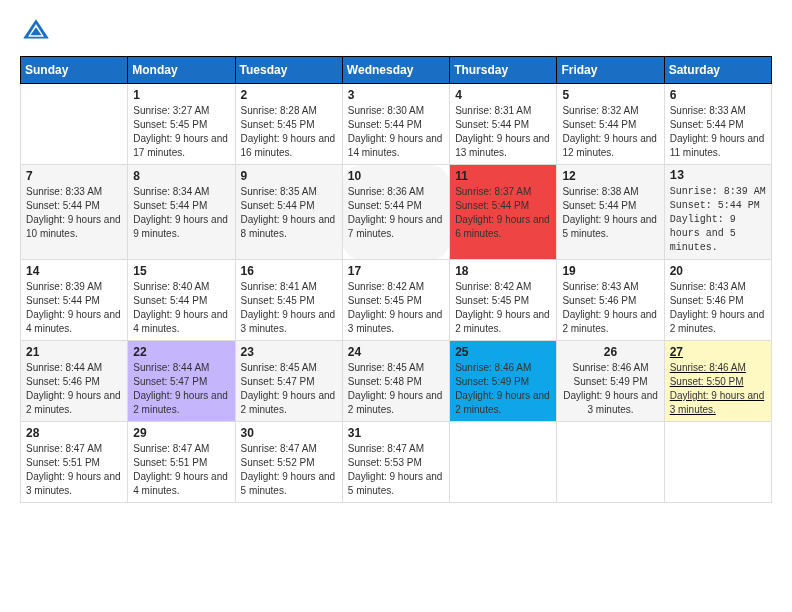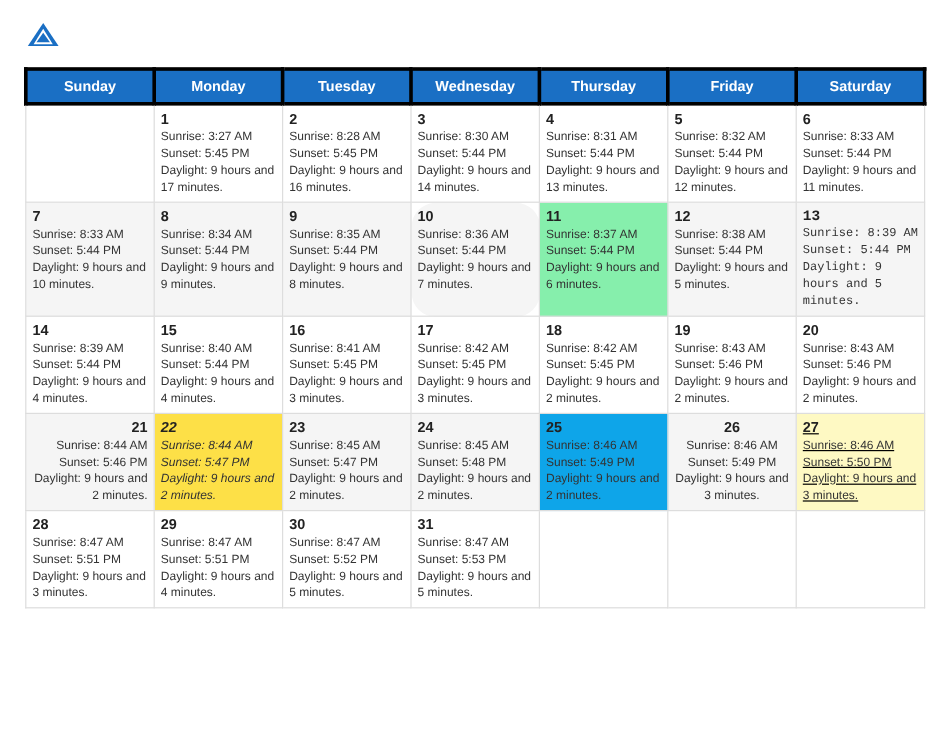--- a/index.html
+++ b/index.html
@@ -47,24 +47,24 @@
     .calendar {
       width: 100%;
       border-collapse: collapse;
       margin-top: 8px;
       font-size: 11px;
     }
     .calendar th {
       background: #1a6fc4;
       color: #fff;
       padding: 6px 4px;
-      text-align: center;
+      text-align: left;
       font-size: 12px;
       font-weight: bold;
-      border: 3px solid #000000;
+      border: 1px solid #000000;
     }
     .calendar td {
       border: 1px solid #ddd;
       vertical-align: top;
       padding: 4px 5px;
       width: calc(100% / 7);
       min-height: 80px;
       background: #fff;
     }
     .calendar tr:nth-child(even) td {
@@ -187,21 +187,21 @@
 Daylight: 9 hours
 and 8 minutes.</div>
         </td>
         <td style="background: rgb(245, 245, 245); border-radius: 20px;">
           <span class="day-num">10</span>
           <div class="day-info">Sunrise: 8:36 AM
 Sunset: 5:44 PM
 Daylight: 9 hours
 and 7 minutes.</div>
         </td>
-        <td style="background: #86efac;">
+        <td style="background: #ef4444;">
           <span class="day-num">11</span>
           <div class="day-info">Sunrise: 8:37 AM
 Sunset: 5:44 PM
 Daylight: 9 hours
 and 6 minutes.</div>
         </td>
         <td style="background: rgb(245, 245, 245);">
           <span class="day-num">12</span>
           <div class="day-info">Sunrise: 8:38 AM
 Sunset: 5:44 PM
@@ -261,28 +261,28 @@
         </td>
         <td>
           <span class="day-num">20</span>
           <div class="day-info">Sunrise: 8:43 AM
 Sunset: 5:46 PM
 Daylight: 9 hours
 and 2 minutes.</div>
         </td>
       </tr>
       <tr>
-        <td style="background: rgb(245, 245, 245); text-align: right;">
+        <td style="background: rgb(245, 245, 245);">
           <span class="day-num">21</span>
           <div class="day-info">Sunrise: 8:44 AM
 Sunset: 5:46 PM
 Daylight: 9 hours
 and 2 minutes.</div>
         </td>
-        <td style="background: #fde047; font-style: italic;">
+        <td style="background: #c4b5fd;">
           <span class="day-num">22</span>
           <div class="day-info">Sunrise: 8:44 AM
 Sunset: 5:47 PM
 Daylight: 9 hours
 and 2 minutes.</div>
         </td>
         <td style="background: rgb(245, 245, 245);">
           <span class="day-num">23</span>
           <div class="day-info">Sunrise: 8:45 AM
 Sunset: 5:47 PM

